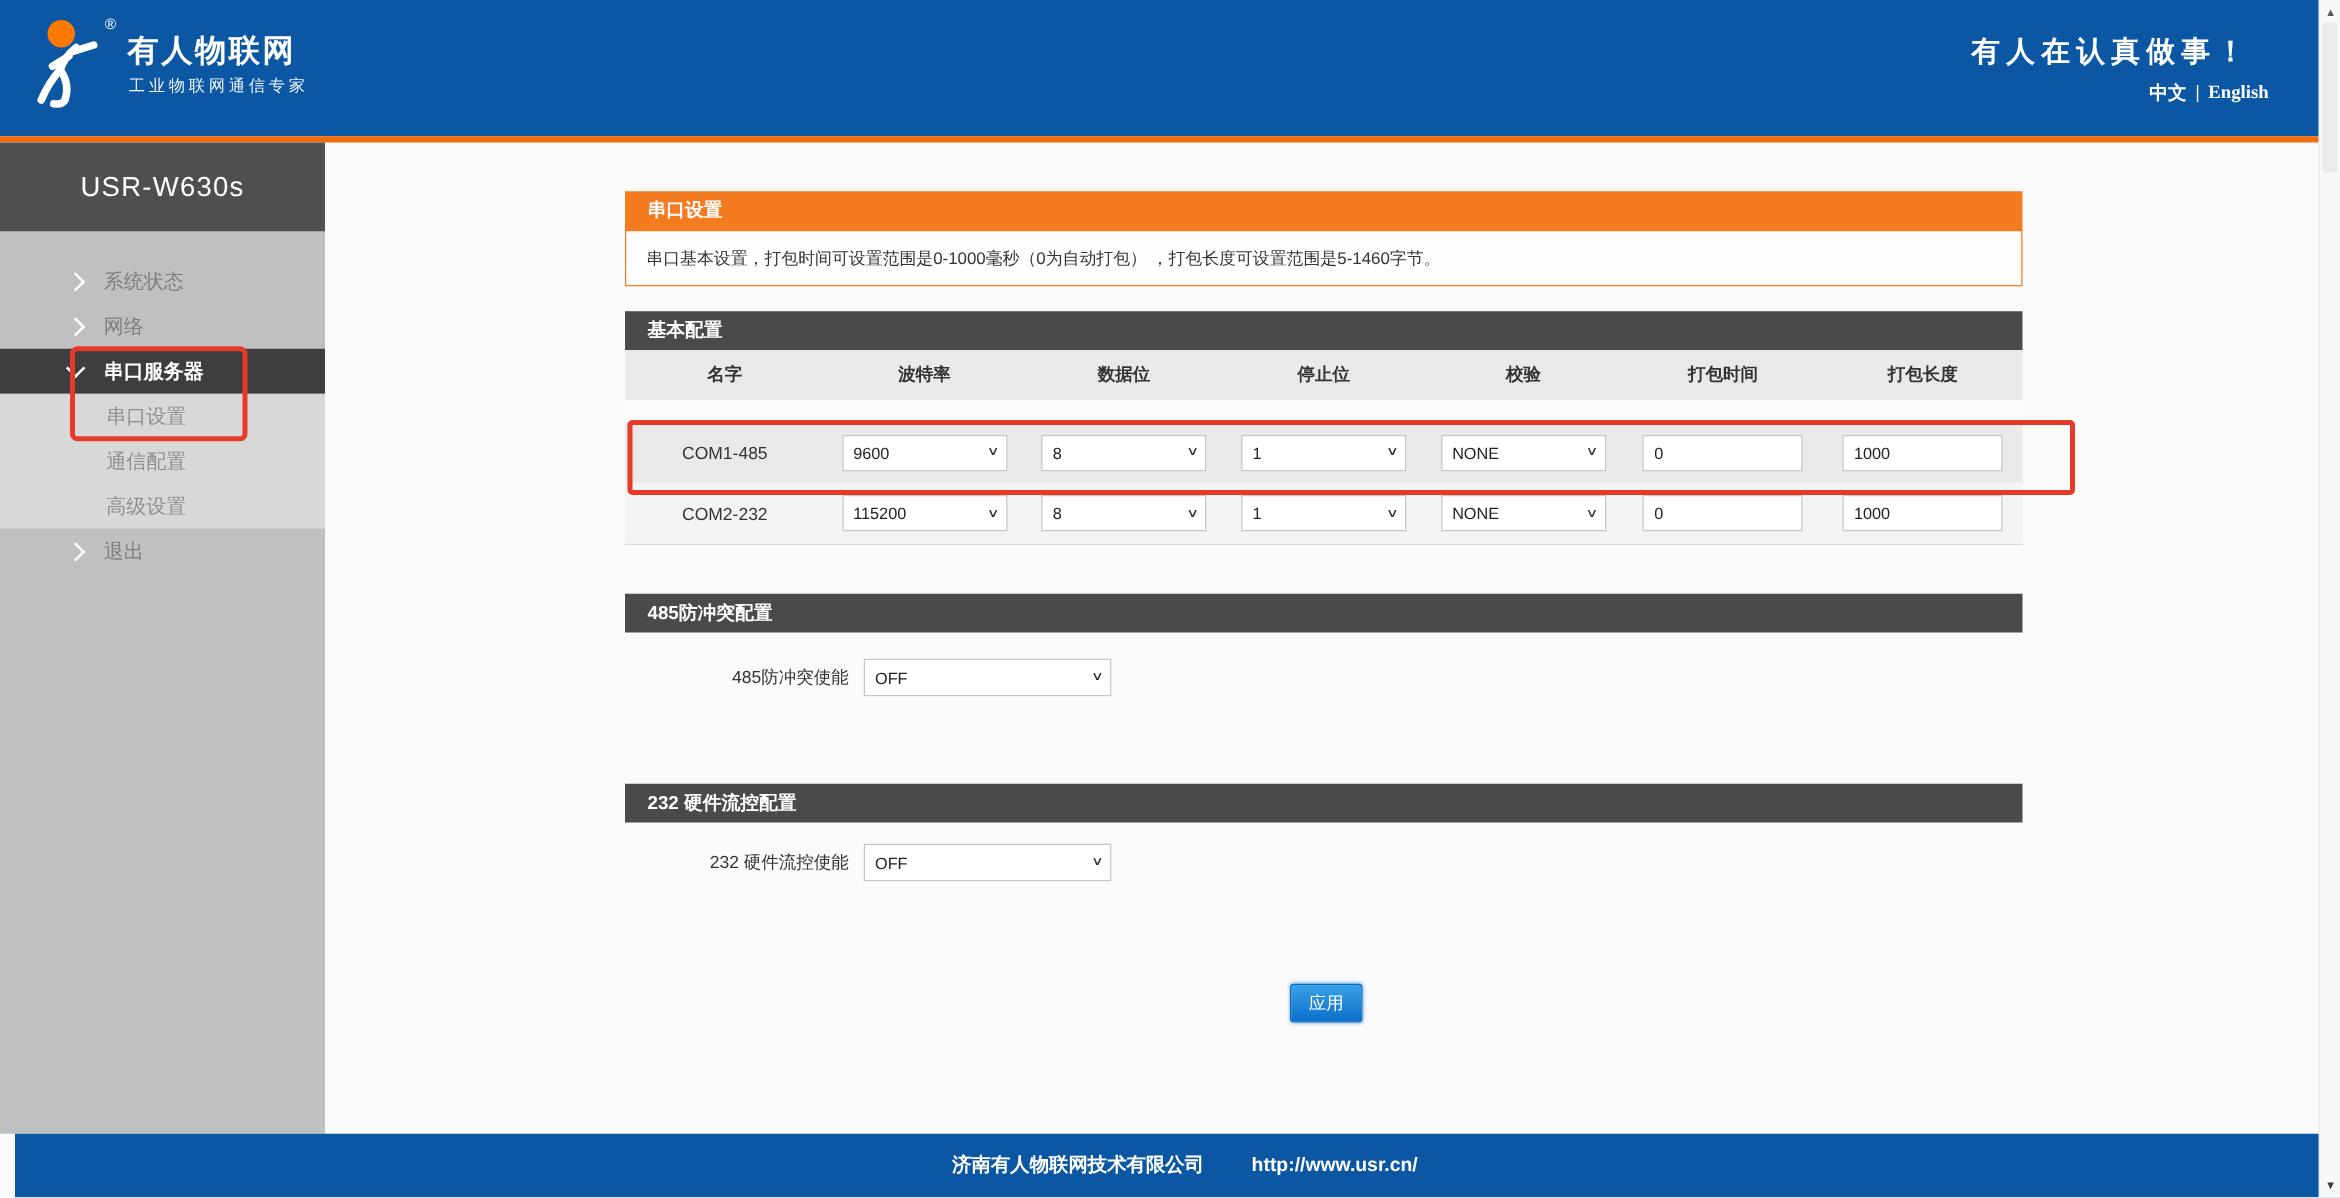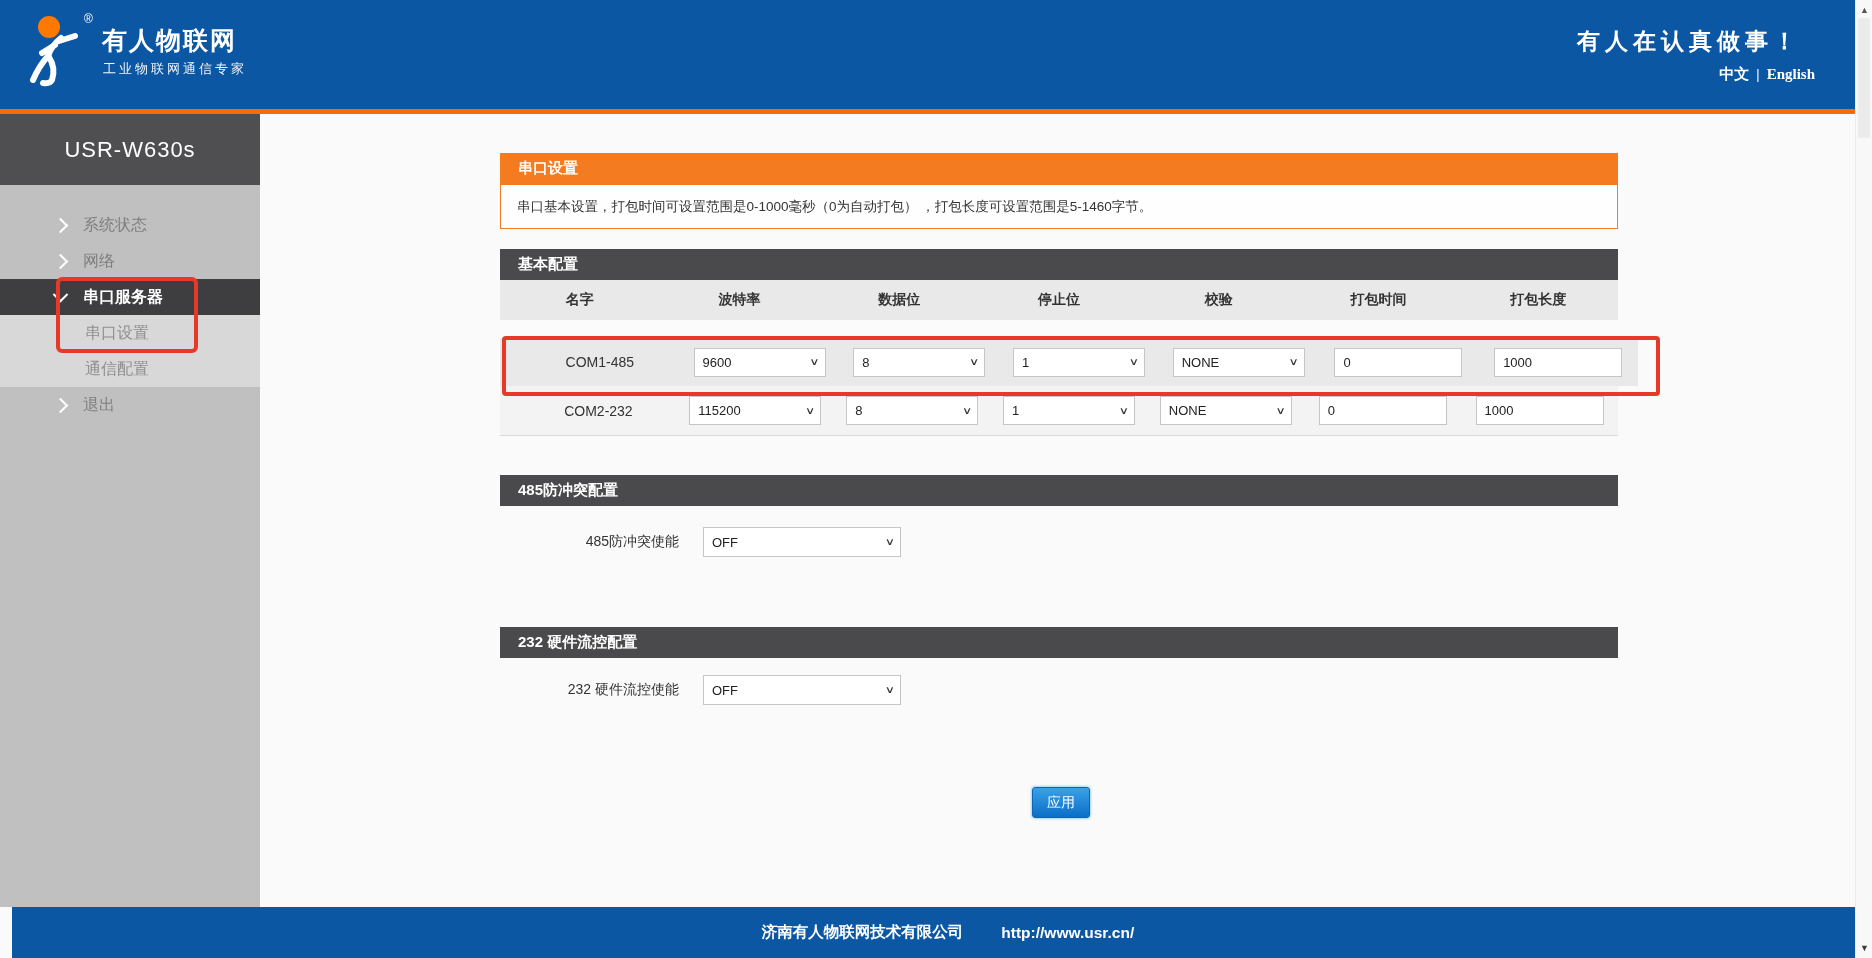--- a/index.html
+++ b/index.html
@@ -38,28 +38,28 @@
   #bar-basic{top:249px;background:#4a4a4c;}
   #bar-485{top:475px;background:#4a4a4c;}
   #bar-232{top:627px;background:#4a4a4c;}
   .desc-box{position:absolute;left:500px;top:184px;width:1118px;height:45px;background:#fefefe;
             border:1px solid #f47b20;box-sizing:border-box;display:flex;align-items:center;
             padding:0 16px;font-size:13.5px;color:#333;}
   .thead{position:absolute;left:500px;top:280px;width:1118px;height:40px;background:#e9e9e9;
          display:grid;grid-template-columns:repeat(7,1fr);align-items:center;text-align:center;
          font-size:14px;font-weight:bold;color:#333;}
   .spacer-row{position:absolute;left:500px;top:320px;width:1118px;height:18px;background:#fbfbfb;}
-  .trow{position:absolute;left:500px;width:1118px;display:grid;grid-template-columns:repeat(7,1fr);align-items:center;padding-left:20px;}
+  .trow{position:absolute;left:500px;width:1118px;display:grid;grid-template-columns:repeat(7,1fr);align-items:center;}
   #row-com1{top:338px;height:48px;background:#e9e9e9;}
   #row-com2{top:386px;height:50px;background:#f3f3f3;border-bottom:1px solid #d9d9d9;box-sizing:border-box;}
   .cell-name{text-align:center;font-size:14px;color:#333;}
   .select{width:132px;height:29px;margin:0 auto;position:relative;background:#fff;border:1px solid #c6c6c6;
           display:flex;align-items:center;padding:0 20px 0 8px;font-size:13px;color:#222;box-sizing:border-box;cursor:pointer;}
   .select .caret{position:absolute;right:5px;top:50%;transform:translateY(-55%) scaleY(.7);font-size:14px;color:#333;}
-  .select.wide{width:198px;height:30px;margin:12px;}
+  .select.wide{width:198px;height:30px;margin:0;}
   .tinput{width:128px;height:29px;box-sizing:border-box;border:1px solid #c6c6c6;background:#fff;font-size:13px;
           color:#222;padding:0 8px;margin:0 auto;display:block;font-family:inherit;}
   .form-row{position:absolute;left:500px;display:flex;align-items:center;}
   #row-485{top:524px;height:36px;}
   #row-232{top:672px;height:36px;}
   .form-label{width:191px;text-align:right;padding-right:12px;font-size:14px;color:#333;box-sizing:border-box;}
   .apply-btn{position:absolute;left:1032px;top:787px;width:58px;height:31px;
              background:linear-gradient(#38a2e9,#0c6ec7);border:1px solid #0d65b4;border-radius:3px;
              color:#fff;font-size:14px;box-shadow:0 0 3px rgba(60,160,230,.9);cursor:pointer;font-family:inherit;}
 
@@ -123,20 +123,23 @@
         <span class="chev down"></span>
         <span>串口服务器</span>
       </div>
       <div class="submenu">
         <div class="menu-item">
           <span>串口设置</span>
         </div>
         <div class="menu-item">
           <span>通信配置</span>
         </div>
+        <div class="menu-item">
+          <span>高级设置</span>
+        </div>
       </div>
       <div class="menu-item">
         <span class="chev right"></span>
         <span>退出</span>
       </div>
     </div>
   </div>
 
   <div class="section-bar" id="bar-serial">串口设置</div>
   <div class="desc-box">串口基本设置，打包时间可设置范围是0-1000毫秒（0为自动打包） ，打包长度可设置范围是5-1460字节。</div>

